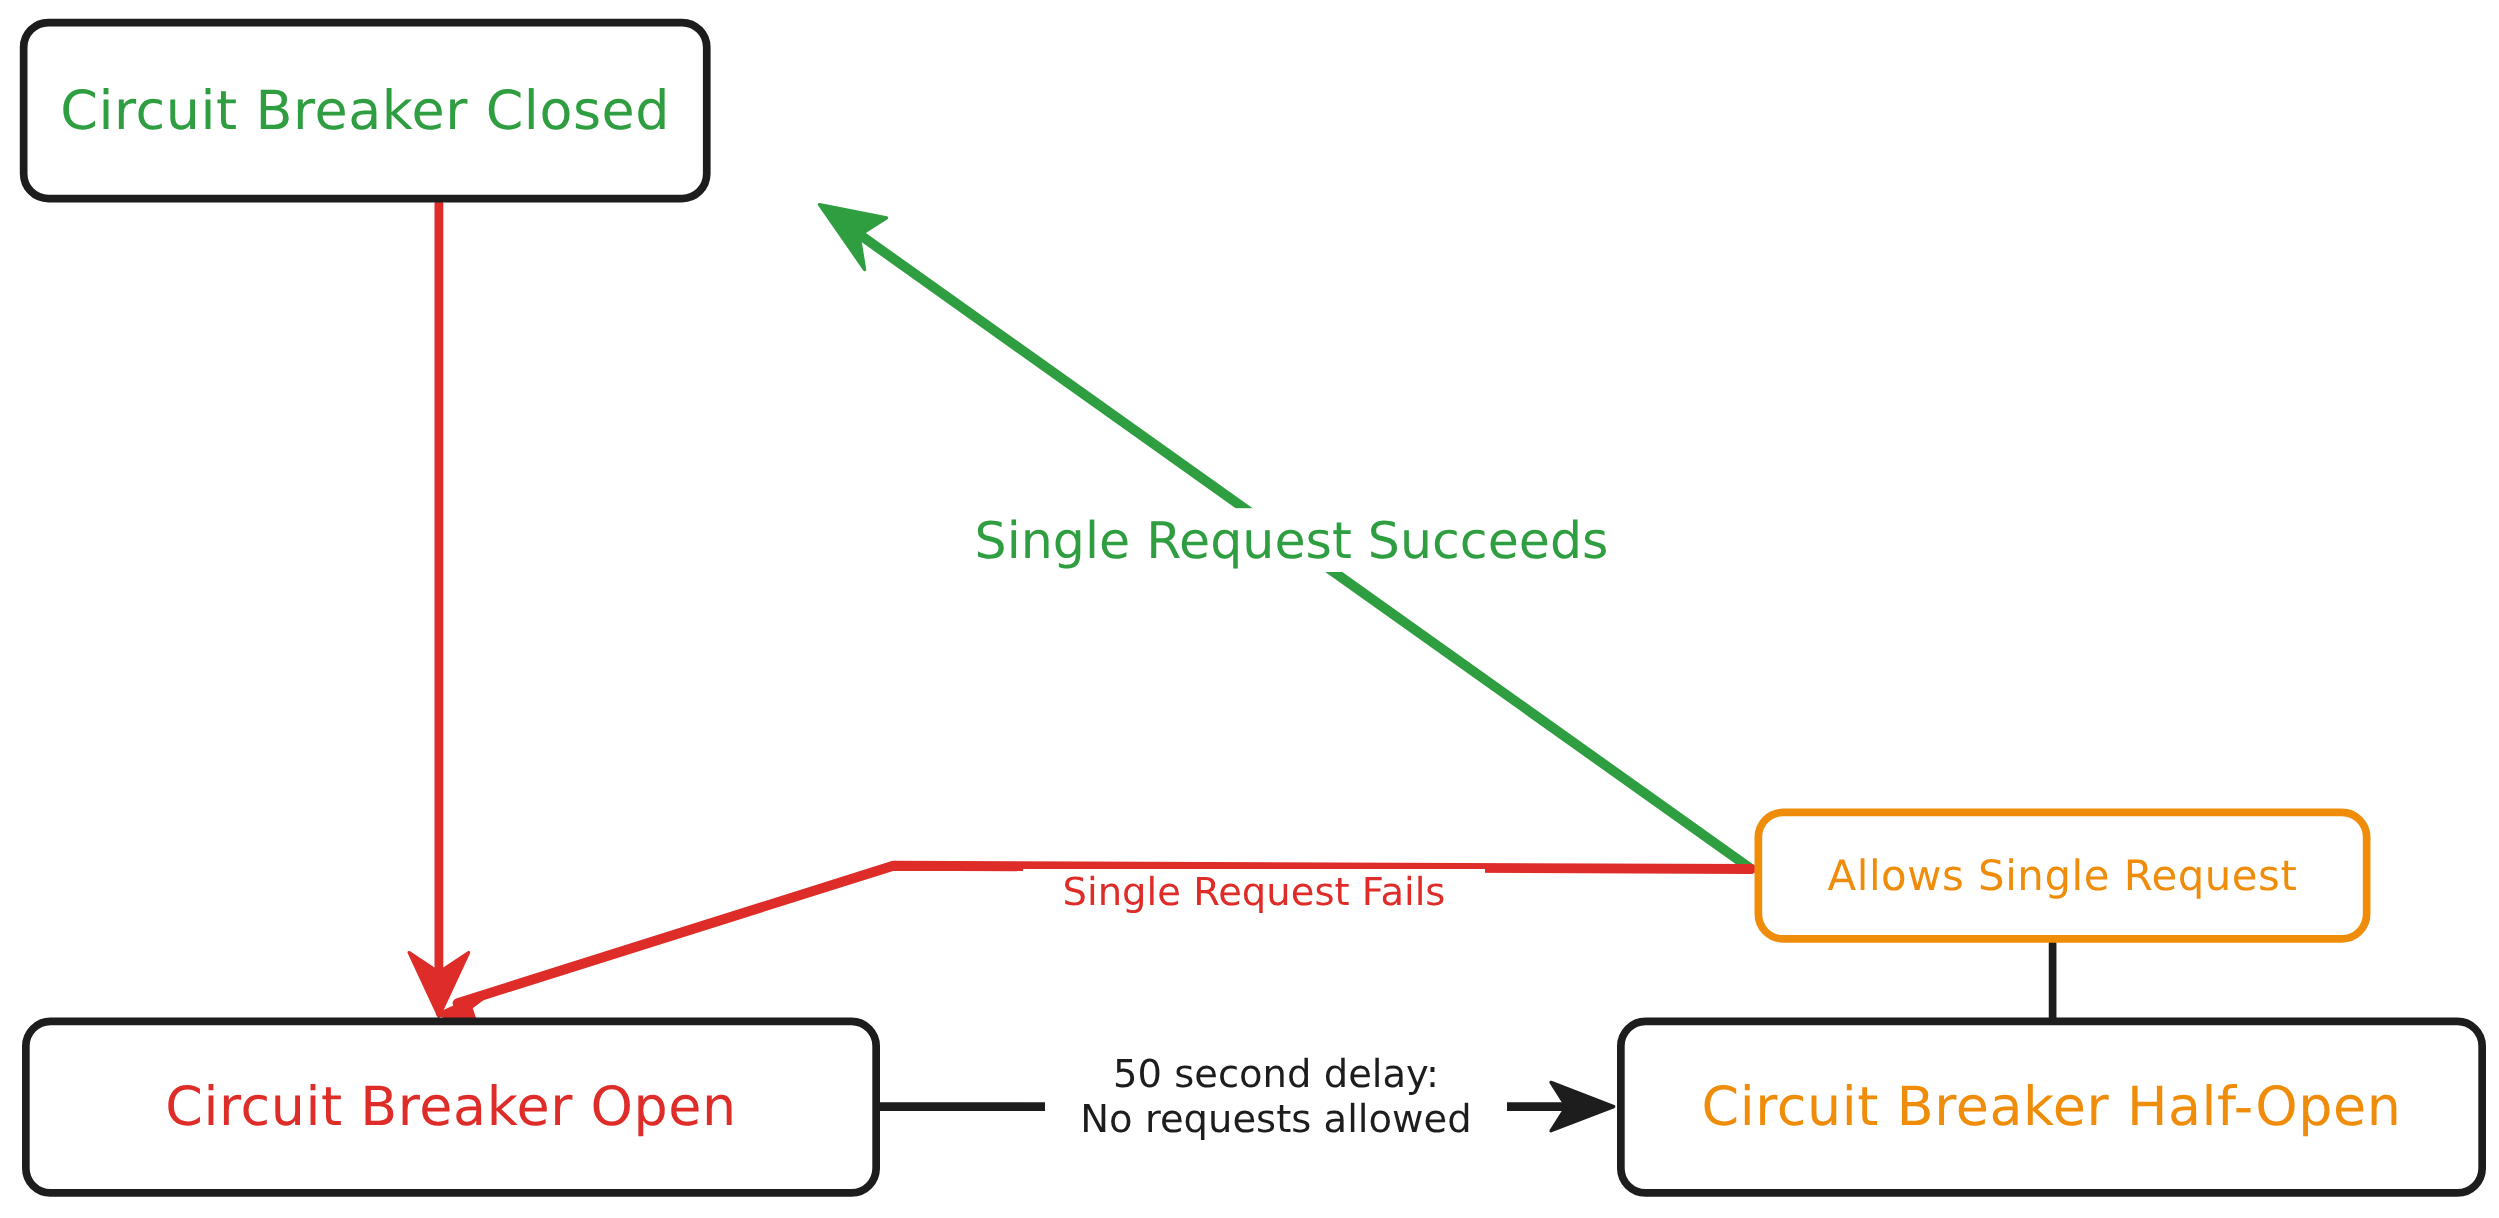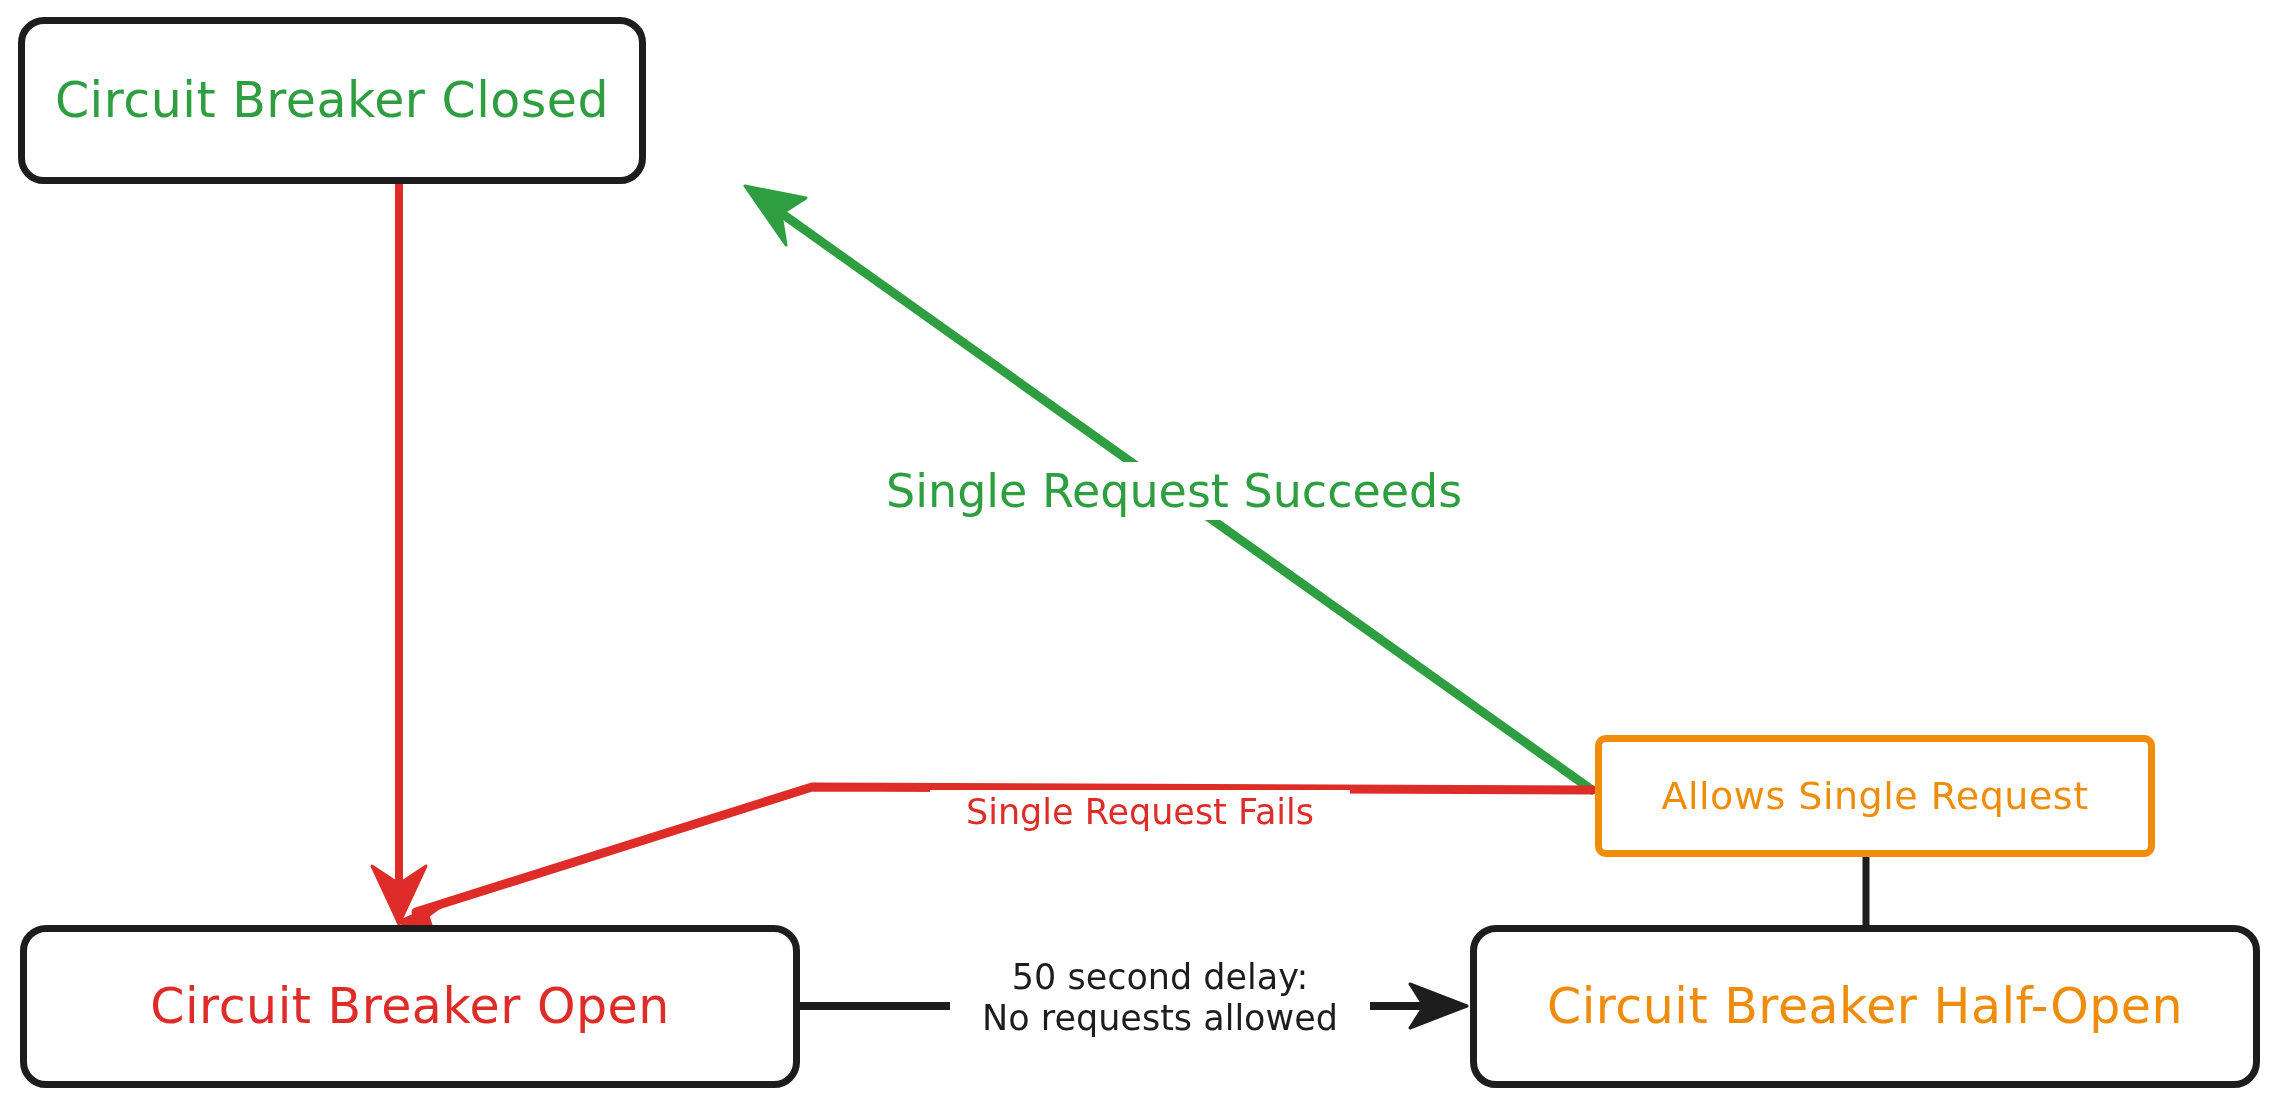--- a/index.html
+++ b/index.html
@@ -31,21 +31,21 @@
     display: flex;
     align-items: center;
     justify-content: center;
     border-radius: 26px;
   }
   .node-black {
     border: 7px solid #1d1d1d;
   }
   .node-orange {
     border: 7px solid #ef8d0a;
-    border-radius: 11px;
+    border-radius: 26px;
   }
   .node-label {
     font-family: "DejaVu Sans", sans-serif;
     font-weight: 400;
     white-space: nowrap;
     letter-spacing: 0.5px;
   }
   .lbl-green { color: #2f9e41; }
   .lbl-red { color: #de2c28; }
   .lbl-orange { color: #ef8d0a; }

